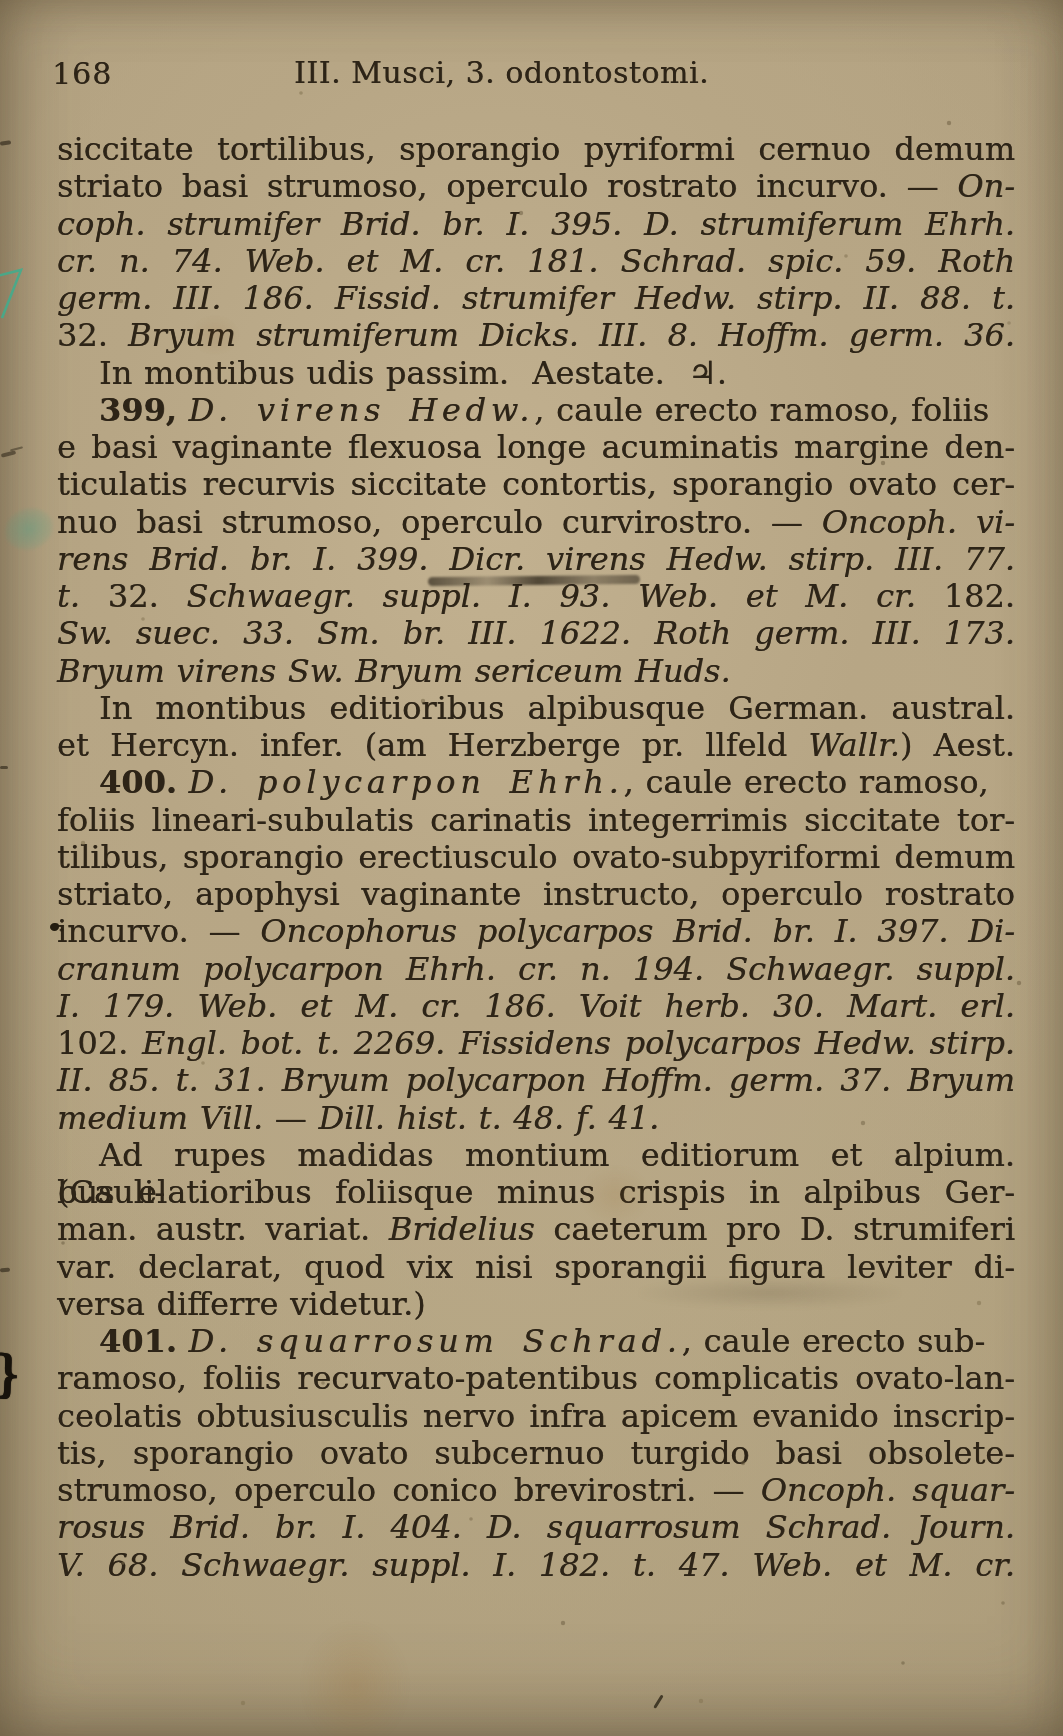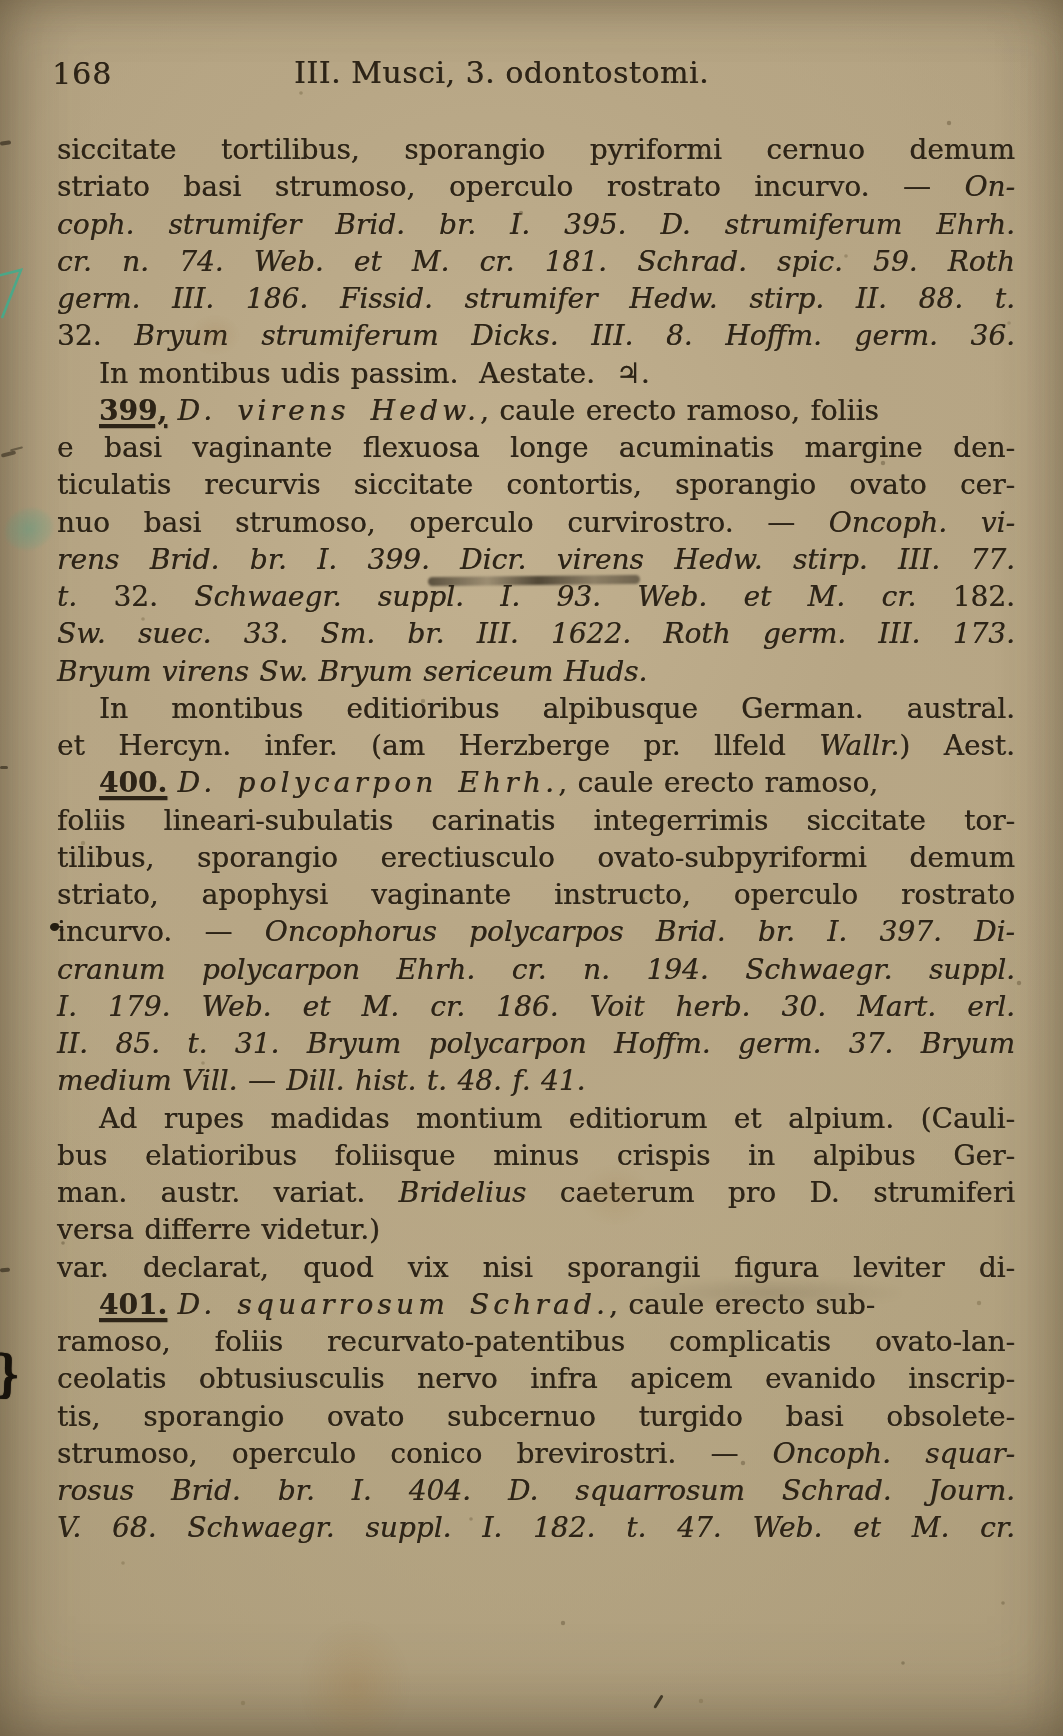--- a/index.html
+++ b/index.html
@@ -23,29 +23,29 @@
     text-shadow:0.4px 0.4px 0.5px rgba(45,36,23,.75);
   }
   .hdr-title {
     position:absolute; left:0; right:60px; top:55px; text-align:center; font-size:30px;
     letter-spacing:.5px; text-shadow:0.4px 0.4px 0.5px rgba(45,36,23,.75);
   }
   #text-block {
     position:absolute; left:57px; top:131px; width:958px;
   }
   .line {
-    height:37.25px; line-height:37.25px; font-size:28px; white-space:normal;
+    height:37.25px; line-height:37.25px; font-size:32px; white-space:normal;
     text-shadow:0.35px 0.35px 0.45px rgba(45,36,23,.72);
     word-spacing:1.5px;
   }
   .line.just { text-align:justify; text-align-last:justify; }
   .line.indent { text-indent:42px; }
   .s-n { font-style:normal; }
   .s-i { font-style:italic; }
-  .s-u { font-weight:bold; text-decoration:underline; text-decoration-thickness:3.5px; text-underline-offset:4px; }
+  .s-u { font-weight:bold; text-decoration-thickness:3.5px; text-underline-offset:4px; }
   .s-sp { font-style:italic; letter-spacing:.15em; word-spacing:.28em; }
   .s-sym { font-family:"DejaVu Sans","Liberation Sans",sans-serif; font-weight:bold; }
   .mark { position:absolute; pointer-events:none; }
   #green-pen-mark { left:-5px; top:268px; opacity:.85; }
   #teal-smudge { left:4px; top:508px; width:50px; height:42px; border-radius:50%;
     background:radial-gradient(ellipse at 50% 50%, rgba(70,160,134,.38) 0%, rgba(70,160,134,.16) 55%, rgba(70,160,134,0) 80%);
     filter:blur(1px); transform:rotate(-20deg); }
   #brace-ink-mark { left:-8px; top:1344px; font-size:50px; font-weight:bold; color:#17120b;
     transform:scaleX(.75) rotate(3deg); text-shadow:0 0 1px #17120b; }
   #incurvo-dot { left:50px; top:923px; width:9px; height:8px; border-radius:50% 40% 50% 50%;
@@ -113,27 +113,28 @@
       <div class="line"><span class="s-i">Bryum virens Sw. Bryum sericeum Huds.</span></div>
       <div class="line indent just"><span class="s-n">In montibus editioribus alpibusque German. austral.</span></div>
       <div class="line just"><span class="s-n">et Hercyn. infer. (am Herzberge pr. llfeld </span><span class="s-i">Wallr.</span><span class="s-n">) Aest.</span></div>
       <div class="line indent"><span class="s-u">400.</span><span class="s-n"> </span><span class="s-sp">D. polycarpon Ehrh.</span><span class="s-n">, caule erecto ramoso,</span></div>
       <div class="line just"><span class="s-n">foliis lineari-subulatis carinatis integerrimis siccitate tor-</span></div>
       <div class="line just"><span class="s-n">tilibus, sporangio erectiusculo ovato-subpyriformi demum</span></div>
       <div class="line just"><span class="s-n">striato, apophysi vaginante instructo, operculo rostrato</span></div>
       <div class="line just"><span class="s-n">incurvo. — </span><span class="s-i">Oncophorus polycarpos Brid. br. I. 397. Di-</span></div>
       <div class="line just"><span class="s-i">cranum polycarpon Ehrh. cr. n. 194. Schwaegr. suppl.</span></div>
       <div class="line just"><span class="s-i">I. 179. Web. et M. cr. 186. Voit herb. 30. Mart. erl.</span></div>
+      <div class="line just"><span class="s-n">102. </span><span class="s-i">Engl. bot. t. 2269. Fissidens polycarpos Hedw. stirp.</span></div>
       <div class="line just"><span class="s-i">II. 85. t. 31. Bryum polycarpon Hoffm. germ. 37. Bryum</span></div>
       <div class="line"><span class="s-i">medium Vill.</span><span class="s-n"> — </span><span class="s-i">Dill. hist. t. 48. f. 41.</span></div>
       <div class="line indent just"><span class="s-n">Ad rupes madidas montium editiorum et alpium. (Cauli-</span></div>
       <div class="line just"><span class="s-n">bus elatioribus foliisque minus crispis in alpibus Ger-</span></div>
       <div class="line just"><span class="s-n">man. austr. variat. </span><span class="s-i">Bridelius</span><span class="s-n"> caeterum pro D. strumiferi</span></div>
+      <div class="line just"><span class="s-n">var. declarat, quod vix nisi sporangii figura leviter di-</span></div>
       <div class="line"><span class="s-n">versa differre videtur.)</span></div>
-      <div class="line just"><span class="s-n">var. declarat, quod vix nisi sporangii figura leviter di-</span></div>
       <div class="line indent"><span class="s-u">401.</span><span class="s-n"> </span><span class="s-sp">D. squarrosum Schrad.</span><span class="s-n">, caule erecto sub-</span></div>
       <div class="line just"><span class="s-n">ramoso, foliis recurvato-patentibus complicatis ovato-lan-</span></div>
       <div class="line just"><span class="s-n">ceolatis obtusiusculis nervo infra apicem evanido inscrip-</span></div>
       <div class="line just"><span class="s-n">tis, sporangio ovato subcernuo turgido basi obsolete-</span></div>
       <div class="line just"><span class="s-n">strumoso, operculo conico brevirostri. — </span><span class="s-i">Oncoph. squar-</span></div>
       <div class="line just"><span class="s-i">rosus Brid. br. I. 404. D. squarrosum Schrad. Journ.</span></div>
       <div class="line just"><span class="s-i">V. 68. Schwaegr. suppl. I. 182. t. 47. Web. et M. cr.</span></div>
     </div>
 
   <svg id="green-pen-mark" class="mark" width="30" height="54" viewBox="0 0 30 54">

